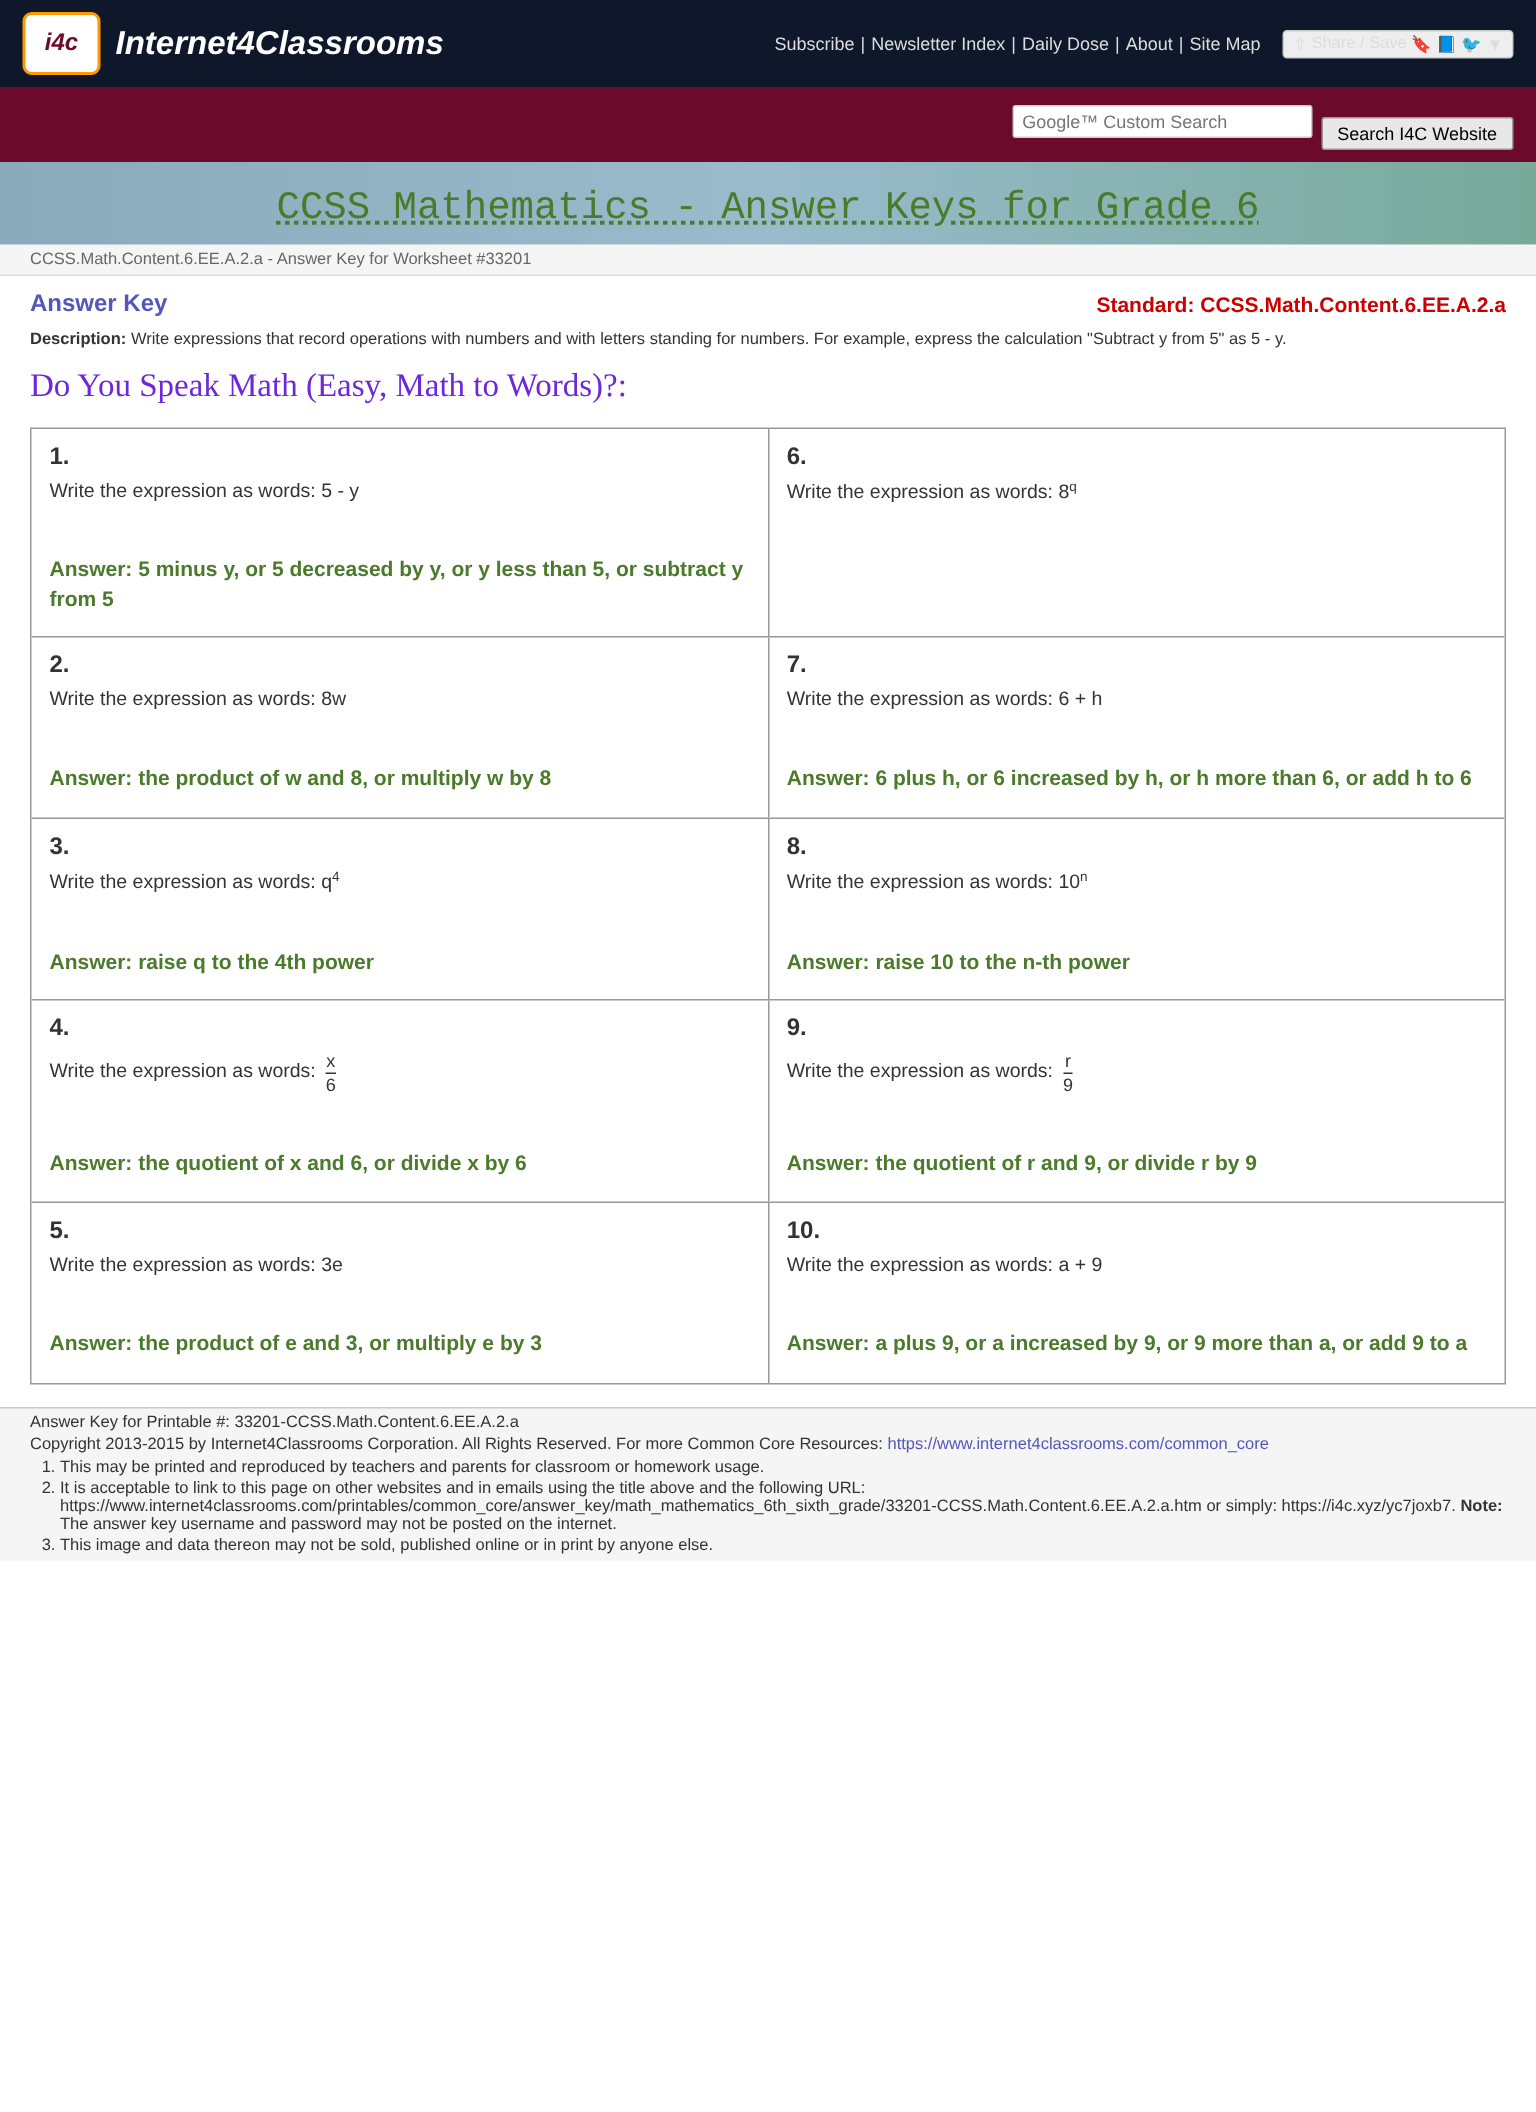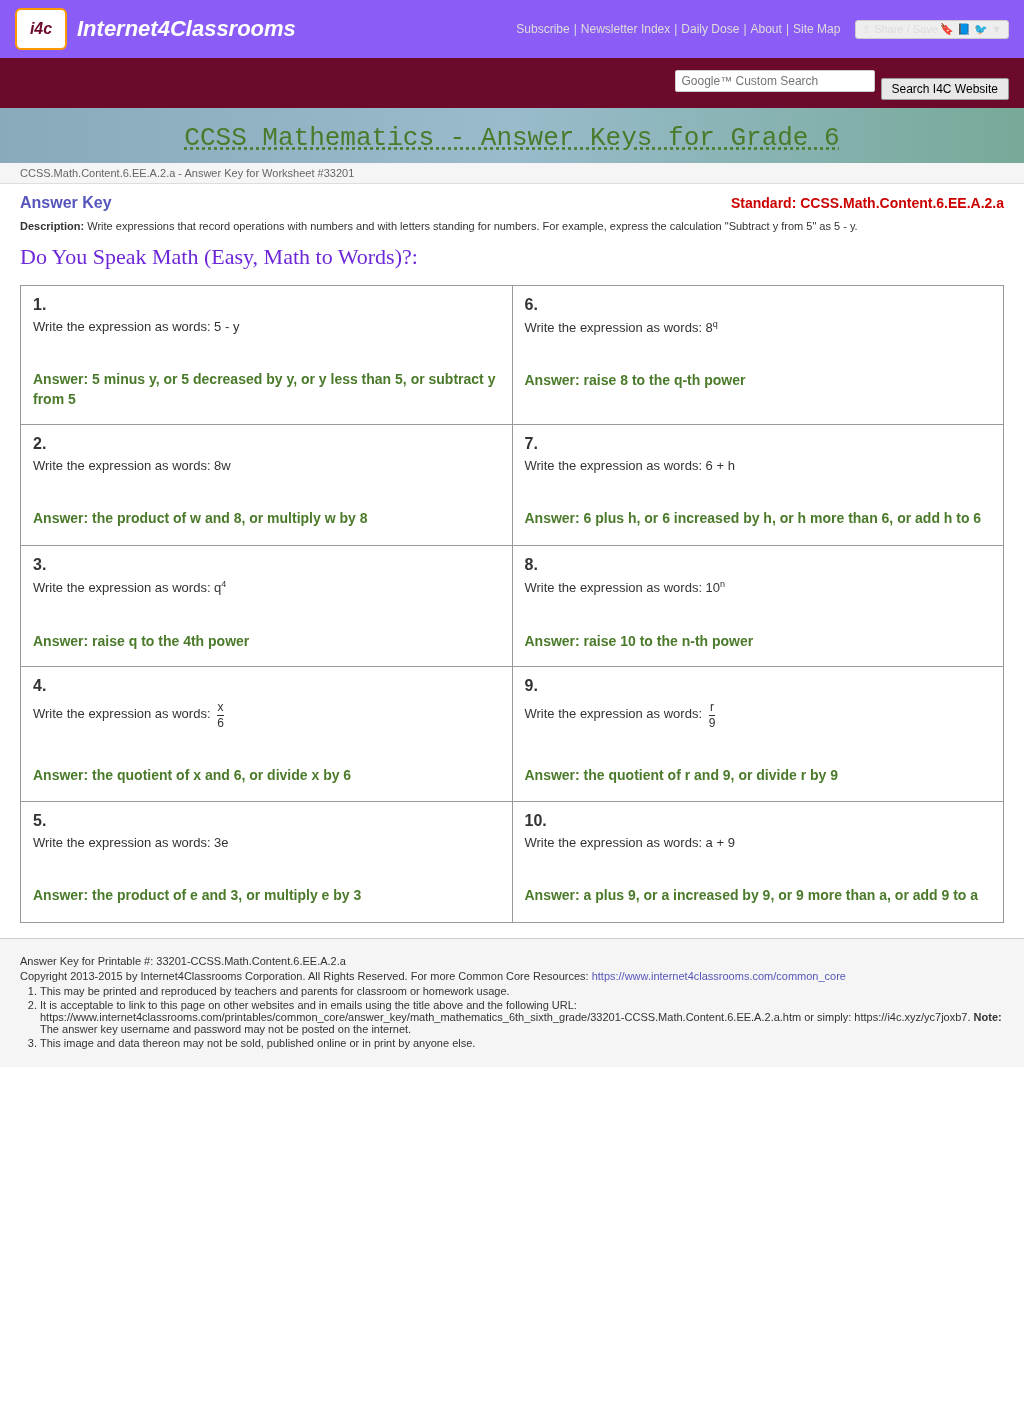--- a/index.html
+++ b/index.html
@@ -1,20 +1,20 @@
 <!DOCTYPE html>
 <html><head>
   <meta charset="utf-8">
   <style>
     * { margin: 0; padding: 0; box-sizing: border-box; }
     body { font-family: Arial, sans-serif; font-size: 14px; background: #fff; width: 1024px; }
 
     
     .header-top {
-      background: #8b5cf6;
+      background: #0f172a;
       padding: 8px 15px;
       display: flex;
       align-items: center;
       justify-content: space-between;
     }
     .logo-area {
       display: flex;
       align-items: center;
       gap: 10px;
     }
@@ -212,21 +212,21 @@
       font-weight: bold;
       font-size: 14px;
       line-height: 1.4;
       margin-top: 36px;
     }
 
     
     .footer {
       background: #f5f5f5;
       border-top: 1px solid #ccc;
-      padding: 16px 20px;
+      padding: 3px 20px;
       font-size: 11px;
       color: #333;
     }
     .footer a { color: #5555bb; }
     .footer p { margin-bottom: 3px; }
     .footer ol { margin-left: 20px; }
     .footer ol li { margin-bottom: 2px; }
   </style>
 </head>
 <body>
@@ -290,21 +290,20 @@
 
     <div class="questions-row">
       <div class="question-cell">
         <div class="question-number">1.</div>
         <div class="question-text">Write the expression as words: 5 - y</div>
         <div class="answer-text">Answer: 5 minus y, or 5 decreased by y, or y less than 5, or subtract y from 5</div>
       </div>
       <div class="question-cell">
         <div class="question-number">6.</div>
         <div class="question-text">Write the expression as words: 8<span class="sup-text">q</span></div>
-        <div class="answer-text">Answer: raise 8 to the q-th power</div>
       </div>
     </div>
 
     <div class="questions-row">
       <div class="question-cell">
         <div class="question-number">2.</div>
         <div class="question-text">Write the expression as words: 8w</div>
         <div class="answer-text">Answer: the product of w and 8, or multiply w by 8</div>
       </div>
       <div class="question-cell">

